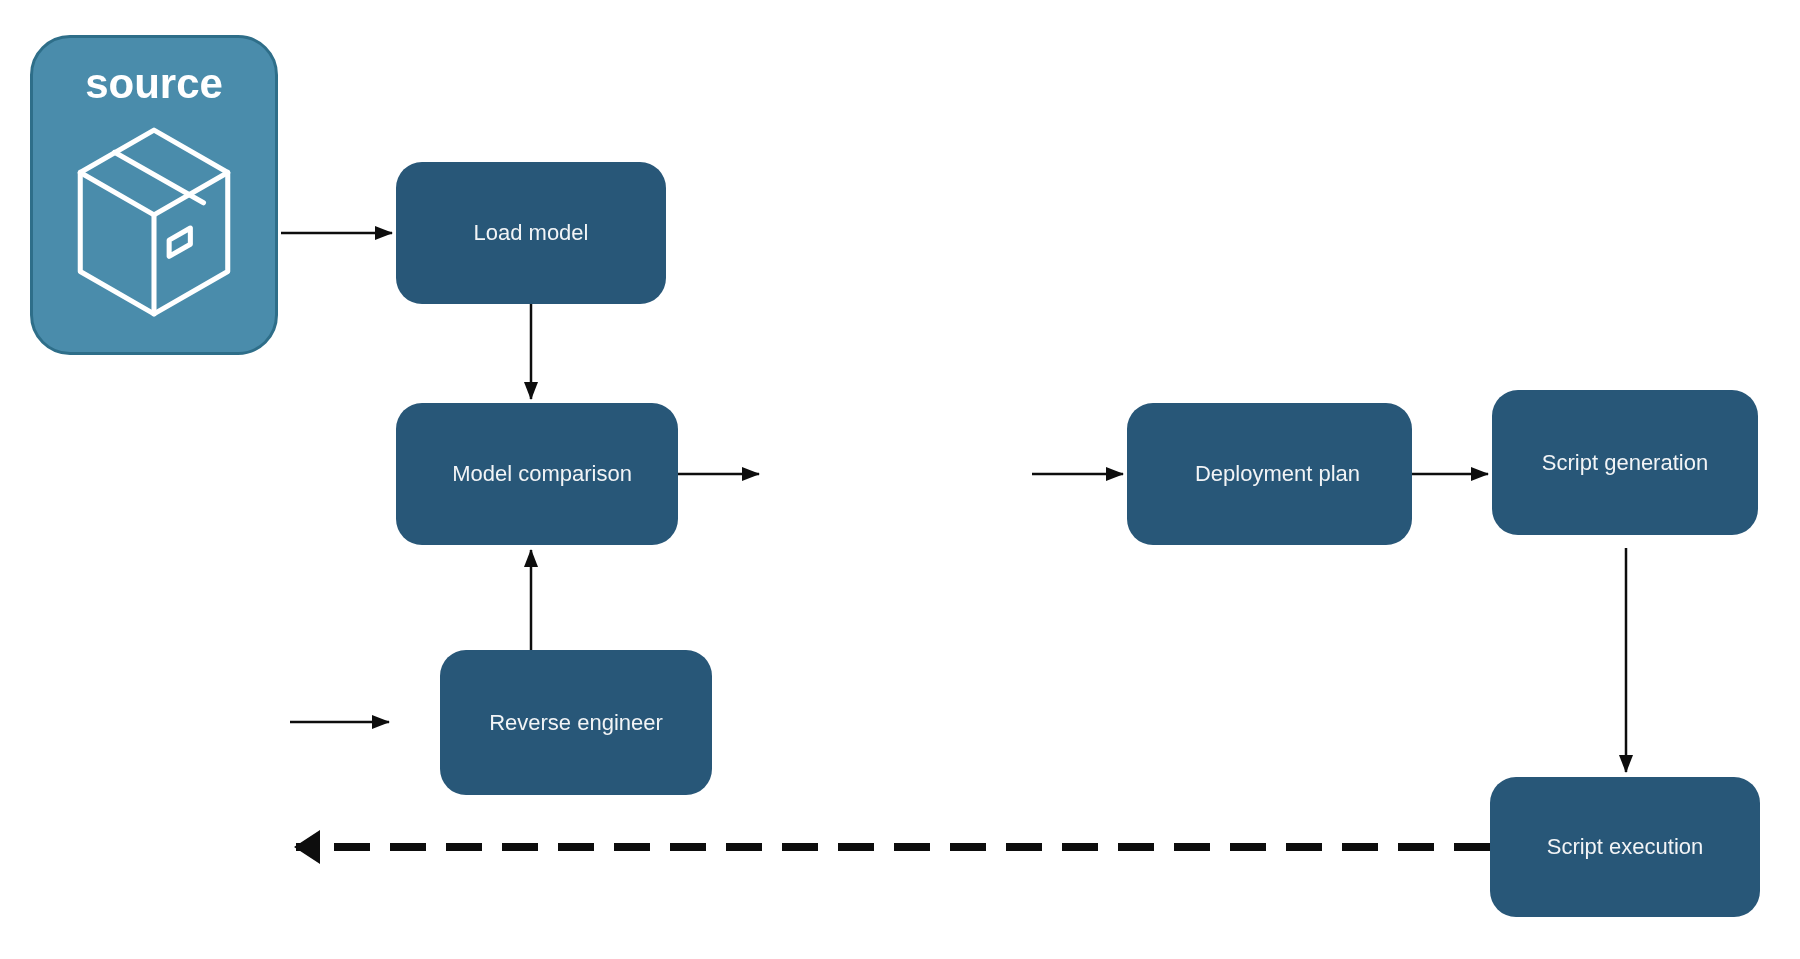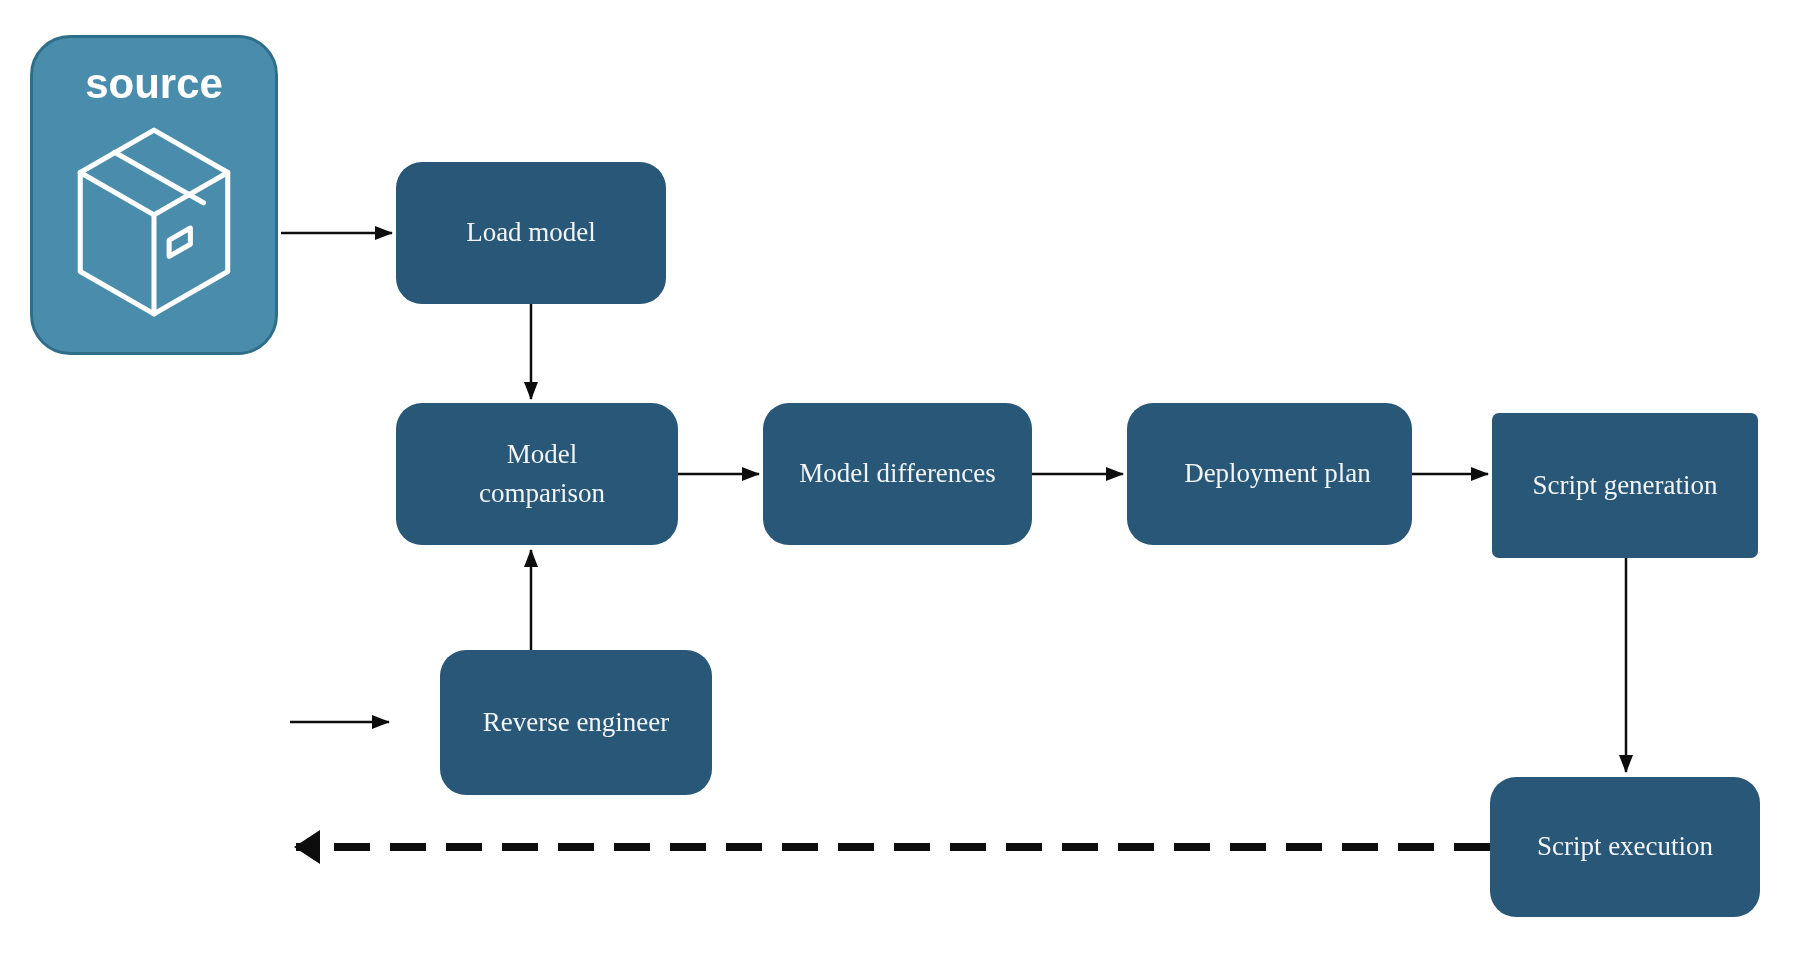--- a/index.html
+++ b/index.html
@@ -27,31 +27,30 @@
   
   .node{
     position:absolute;
     background:var(--node-fill);
     border-radius:26px;
     display:flex;align-items:center;justify-content:center;
     text-align:center;
   }
   .node-label{
     color:var(--node-text);
-    font-size:27px;
+    font-size:22px;
     line-height:1.45;
     max-width:200px;
     white-space:pre-line;
-    font-family:Liberation Serif, serif;
   }
   #node-load-model      {left:396px; top:162px; width:270px; height:142px;}
   #node-model-comparison{left:396px; top:403px; width:272px; height:142px;padding-left:10px;}
   #node-model-differences{left:763px; top:403px; width:269px; height:142px;}
   #node-deployment-plan {left:1127px;top:403px; width:269px; height:142px;padding-left:16px;}
-  #node-script-generation{left:1492px;top:413px; width:266px; height:145px;border-radius:7px;}
+  #node-script-generation{left:1492px;top:390px; width:266px; height:145px;}
   #node-reverse-engineer{left:393px; top:650px; width:272px; height:145px;margin-left:47px;}
   #node-script-execution{left:1490px;top:777px; width:270px; height:140px;}
   
   .endpoint{
     position:absolute;
     background:var(--endpoint-fill);
     border:3px solid var(--endpoint-border);
     border-radius:40px;
     display:flex;flex-direction:column;align-items:center;
     box-sizing:border-box;
@@ -106,23 +105,20 @@
 
 
   <div class="node" id="node-load-model">
     <span class="node-label">Load model</span>
   </div>
 
   <div class="node" id="node-model-comparison">
     <span class="node-label">Model comparison</span>
   </div>
 
-  <div class="node" id="node-model-differences">
-    <span class="node-label">Model differences</span>
-  </div>
 
   <div class="node" id="node-deployment-plan">
     <span class="node-label">Deployment plan</span>
   </div>
 
   <div class="node" id="node-script-generation">
     <span class="node-label">Script generation</span>
   </div>
 
   <div class="node" id="node-reverse-engineer">

